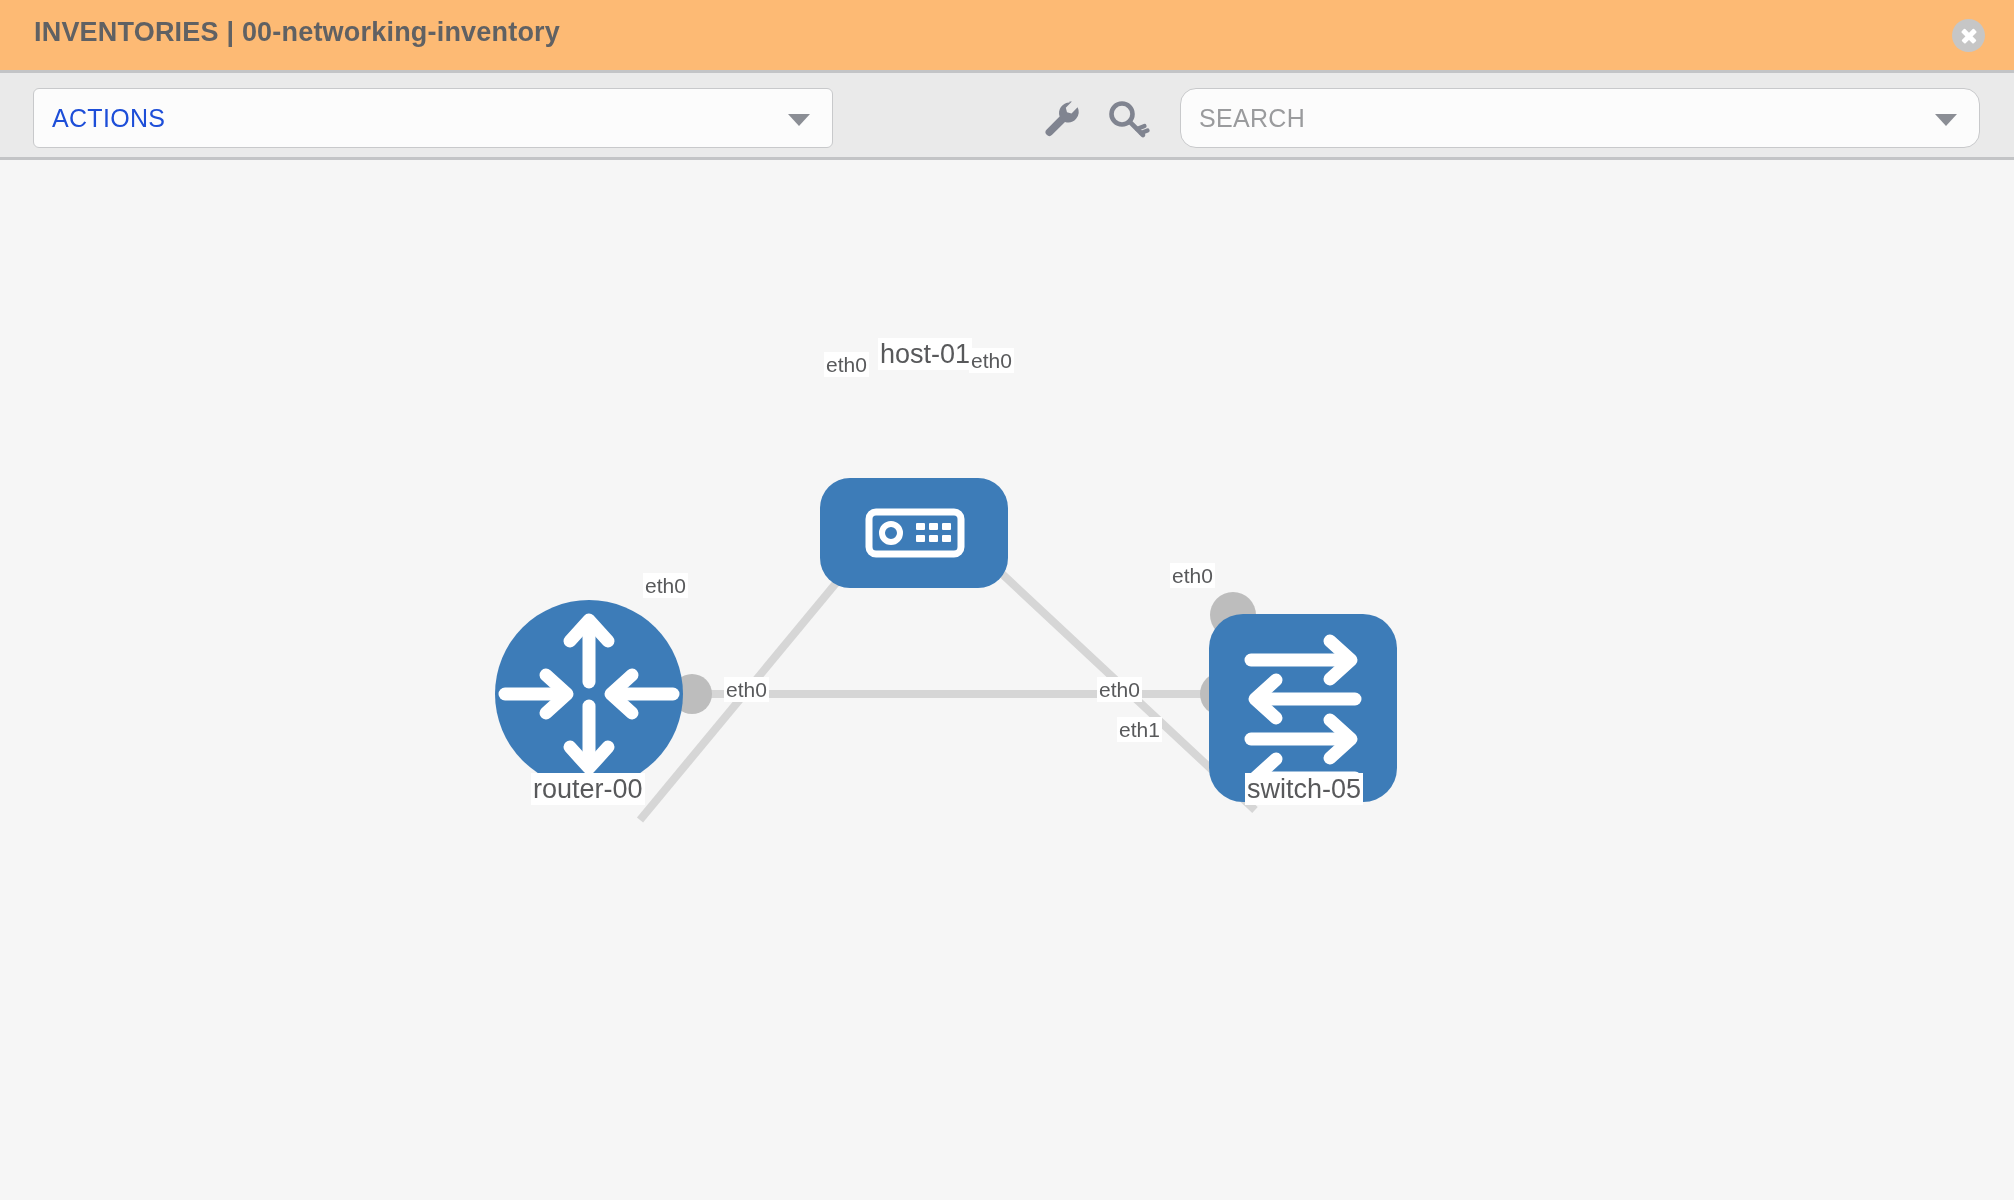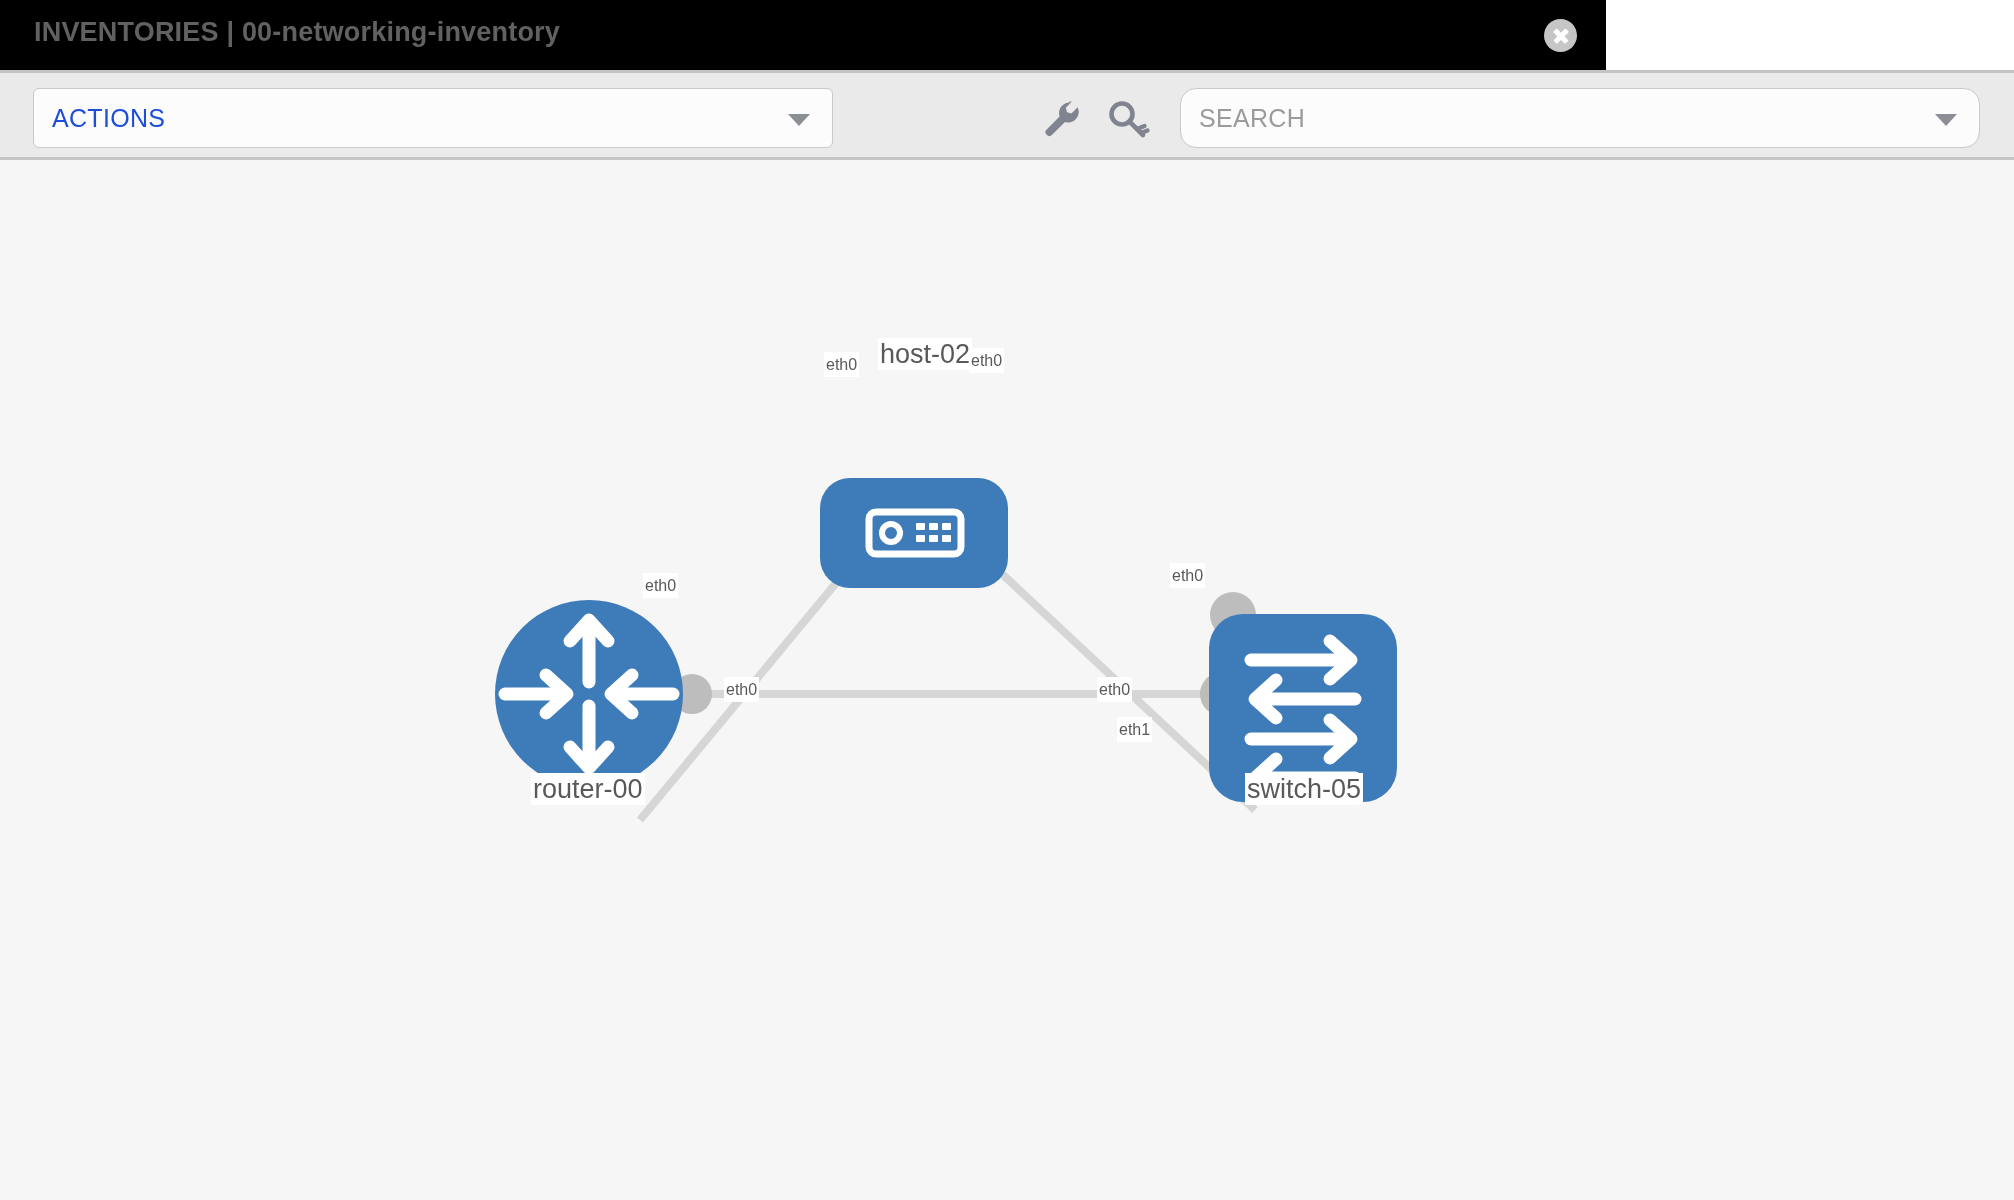--- a/index.html
+++ b/index.html
@@ -16,23 +16,23 @@
     position: relative;
     width: 2014px;
     height: 1200px;
     background: #ffffff;
   }
 
   
   .header {
     position: absolute;
     left: 0; top: 0;
-    width: 1606px;
+    width: 2014px;
     height: 70px;
-    background: #000000;
+    background: #fdba74;
     display: flex;
     align-items: center;
   }
   .header-title {
     position: absolute;
     left: 34px;
     top: 17px;
     font-size: 27px;
     font-weight: bold;
     color: #606163;
@@ -151,21 +151,21 @@
     position: absolute;
     font-size: 27px;
     color: #58595b;
     background: #ffffff;
     white-space: nowrap;
     padding: 0 2px;
     line-height: 32px;
   }
   .iface-label {
     position: absolute;
-    font-size: 16px;
+    font-size: 21px;
     color: #58595b;
     background: #ffffff;
     white-space: nowrap;
     padding: 0 2px;
     line-height: 25px;
   }
 </style>
 </head>
 <body>
 
@@ -271,21 +271,21 @@
 
           <path d="M1251 579 L1349 579"></path>
           <path d="M1330 560 L1351 579 L1330 598"></path>
 
           <path d="M1355 618 L1257 618"></path>
           <path d="M1276 599 L1255 618 L1276 637"></path>
         </g>
       </g>
     </svg>
 
-    <div class="node-label" style="left:878px; top:178px;">host-02</div>
+    <div class="node-label" style="left:878px; top:178px;">host-01</div>
     <div class="node-label" style="left:531px; top:613px;text-align:right;">router-00</div>
     <div class="node-label" style="left:1245px; top:613px;">switch-05</div>
 
     <div class="iface-label" style="left:824px; top:192px;">eth0</div>
     <div class="iface-label" style="left:969px; top:188px;">eth0</div>
     <div class="iface-label" style="left:643px; top:413px;">eth0</div>
     <div class="iface-label" style="left:1170px; top:403px;">eth0</div>
     <div class="iface-label" style="left:724px; top:517px;">eth0</div>
     <div class="iface-label" style="left:1097px; top:517px;">eth0</div>
     <div class="iface-label" style="left:1117px; top:517px;margin-top:40px;">eth1</div>

